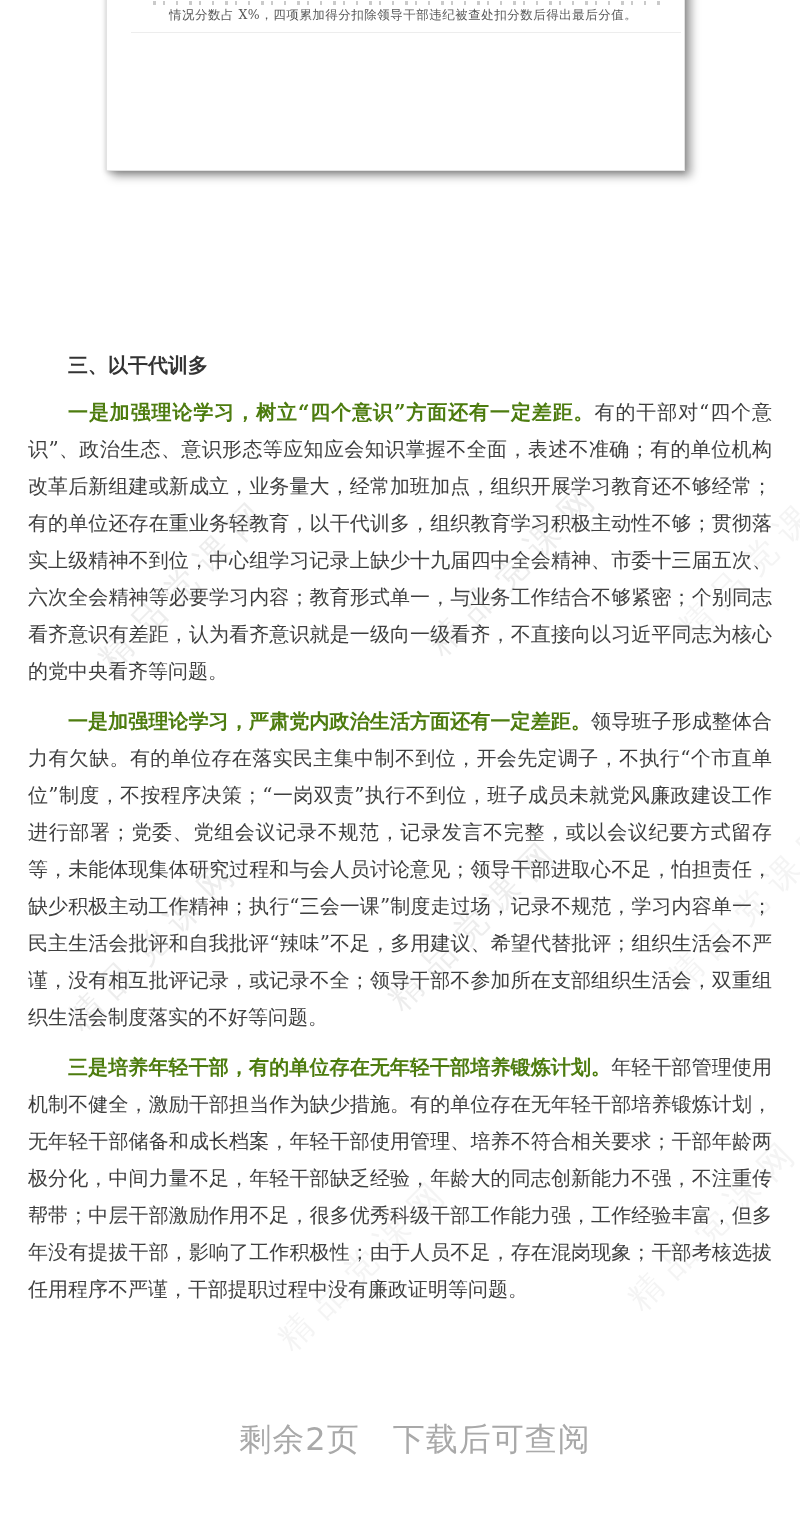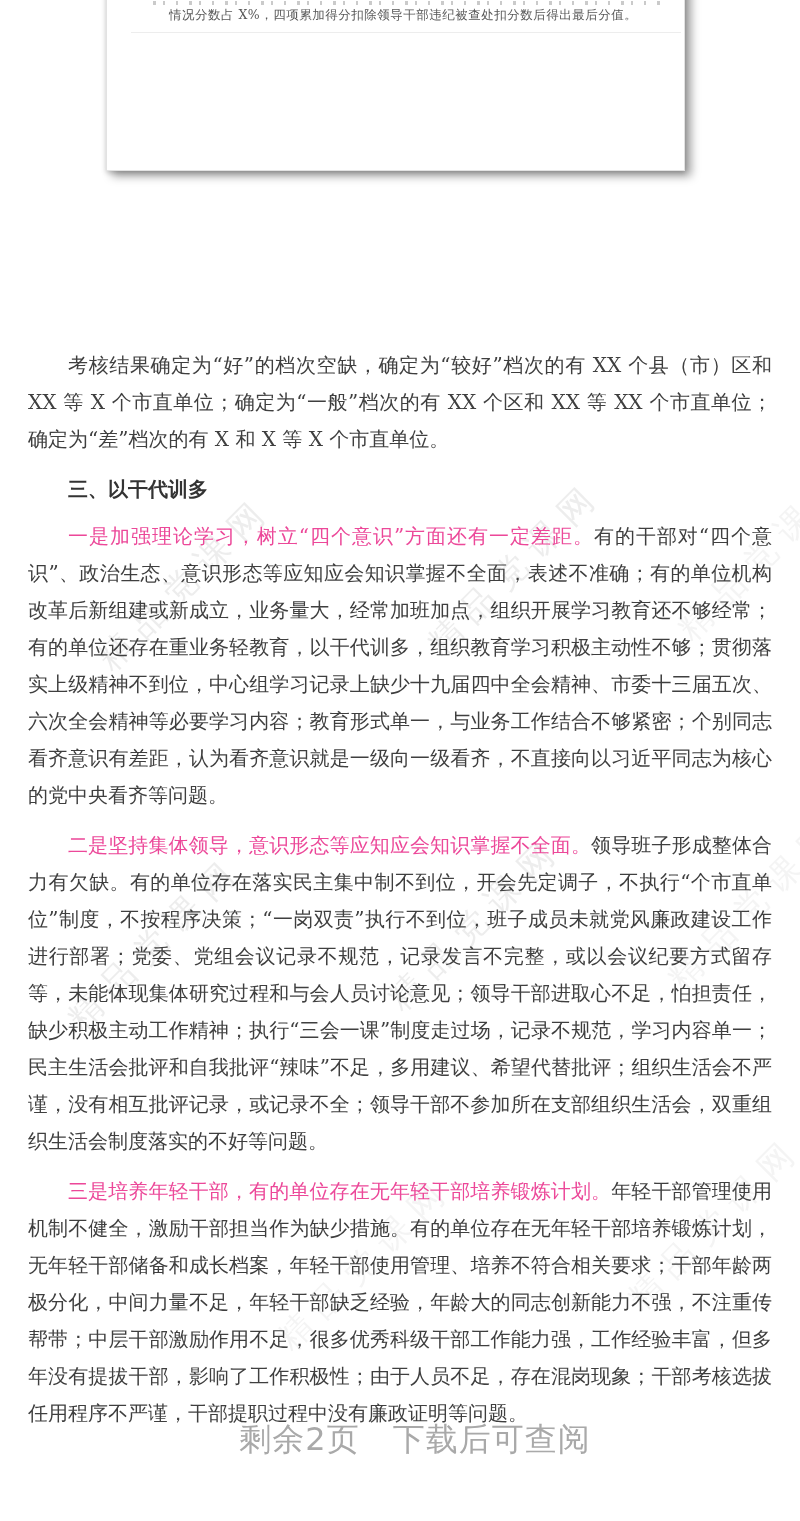--- a/index.html
+++ b/index.html
@@ -27,21 +27,21 @@
     position:absolute;left:24px;right:3px;top:67px;height:0;
     border-top:1px solid #ededed;
   }
   
   .doc-text{
     position:absolute;left:28px;top:347px;width:744px;
     font-size:20px;line-height:37px;color:#3f3f3f;text-align:justify;
   }
   .para{margin:0 0 13px;text-indent:2em;}
   .heading{margin:0 0 10px;text-indent:2em;font-weight:bold;color:#333333;}
-  .lead{font-weight:normal;color:#ec4899;}
+  .lead{font-weight:bold;color:#4d7c0f;}
   
   .wm{
     position:absolute;transform:rotate(-45deg);
     font-size:34px;letter-spacing:12px;white-space:nowrap;
     color:rgba(110,110,110,0.12);
     font-family:"DejaVu Sans","Liberation Sans",sans-serif;
     pointer-events:none;user-select:none;
   }
   .wm.light{color:rgba(110,110,110,0.08);}
   
@@ -63,25 +63,24 @@
 <span class="wm" style="left:70px;top:560px">精品党课网</span>
 <span class="wm" style="left:400px;top:545px">精品党课网</span>
 <span class="wm light" style="left:650px;top:530px">精品党课网</span>
 <span class="wm" style="left:40px;top:920px">精品党课网</span>
 <span class="wm" style="left:360px;top:900px">精品党课网</span>
 <span class="wm light" style="left:640px;top:880px">精品党课网</span>
 <span class="wm light" style="left:250px;top:1240px">精品党课网</span>
 <span class="wm light" style="left:600px;top:1200px">精品党课网</span>
 
 <div class="doc-text">
-  <p class="para">考核结果确定为“好”的档次空缺，确定为“较好”档次的有 XX 个县（市）区和 XX 等 X 个市直单位；确定为“一般”档次的有 XX 个区和 XX 等 XX 个市直单位；确定为“差”档次的有 X 和 X 等 X 个市直单位。</p>
 
   <p class="heading">三、以干代训多</p>
 
 
   <p class="para"><span class="lead">一是加强理论学习，树立“四个意识”方面还有一定差距。</span><span>有的干部对“四个意识”、政治生态、意识形态等应知应会知识掌握不全面，表述不准确；有的单位机构改革后新组建或新成立，业务量大，经常加班加点，组织开展学习教育还不够经常；有的单位还存在重业务轻教育，以干代训多，组织教育学习积极主动性不够；贯彻落实上级精神不到位，中心组学习记录上缺少十九届四中全会精神、市委十三届五次、六次全会精神等必要学习内容；教育形式单一，与业务工作结合不够紧密；个别同志看齐意识有差距，认为看齐意识就是一级向一级看齐，不直接向以习近平同志为核心的党中央看齐等问题。</span></p>
 
-  <p class="para"><span class="lead">二是坚持集体领导，意识形态等应知应会知识掌握不全面。</span><span>领导班子形成整体合力有欠缺。有的单位存在落实民主集中制不到位，开会先定调子，不执行“个市直单位”制度，不按程序决策；“一岗双责”执行不到位，班子成员未就党风廉政建设工作进行部署；党委、党组会议记录不规范，记录发言不完整，或以会议纪要方式留存等，未能体现集体研究过程和与会人员讨论意见；领导干部进取心不足，怕担责任，缺少积极主动工作精神；执行“三会一课”制度走过场，记录不规范，学习内容单一；民主生活会批评和自我批评“辣味”不足，多用建议、希望代替批评；组织生活会不严谨，没有相互批评记录，或记录不全；领导干部不参加所在支部组织生活会，双重组织生活会制度落实的不好等问题。</span></p>
+  <p class="para"><span class="lead">一是加强理论学习，严肃党内政治生活方面还有一定差距。</span><span>领导班子形成整体合力有欠缺。有的单位存在落实民主集中制不到位，开会先定调子，不执行“个市直单位”制度，不按程序决策；“一岗双责”执行不到位，班子成员未就党风廉政建设工作进行部署；党委、党组会议记录不规范，记录发言不完整，或以会议纪要方式留存等，未能体现集体研究过程和与会人员讨论意见；领导干部进取心不足，怕担责任，缺少积极主动工作精神；执行“三会一课”制度走过场，记录不规范，学习内容单一；民主生活会批评和自我批评“辣味”不足，多用建议、希望代替批评；组织生活会不严谨，没有相互批评记录，或记录不全；领导干部不参加所在支部组织生活会，双重组织生活会制度落实的不好等问题。</span></p>
 
   <p class="para"><span class="lead">三是培养年轻干部，有的单位存在无年轻干部培养锻炼计划。</span><span>年轻干部管理使用机制不健全，激励干部担当作为缺少措施。有的单位存在无年轻干部培养锻炼计划，无年轻干部储备和成长档案，年轻干部使用管理、培养不符合相关要求；干部年龄两极分化，中间力量不足，年轻干部缺乏经验，年龄大的同志创新能力不强，不注重传帮带；中层干部激励作用不足，很多优秀科级干部工作能力强，工作经验丰富，但多年没有提拔干部，影响了工作积极性；由于人员不足，存在混岗现象；干部考核选拔任用程序不严谨，干部提职过程中没有廉政证明等问题。</span></p>
 </div>
 
 <p class="footer-note">剩余2页　下载后可查阅</p>
 
 </body></html>

